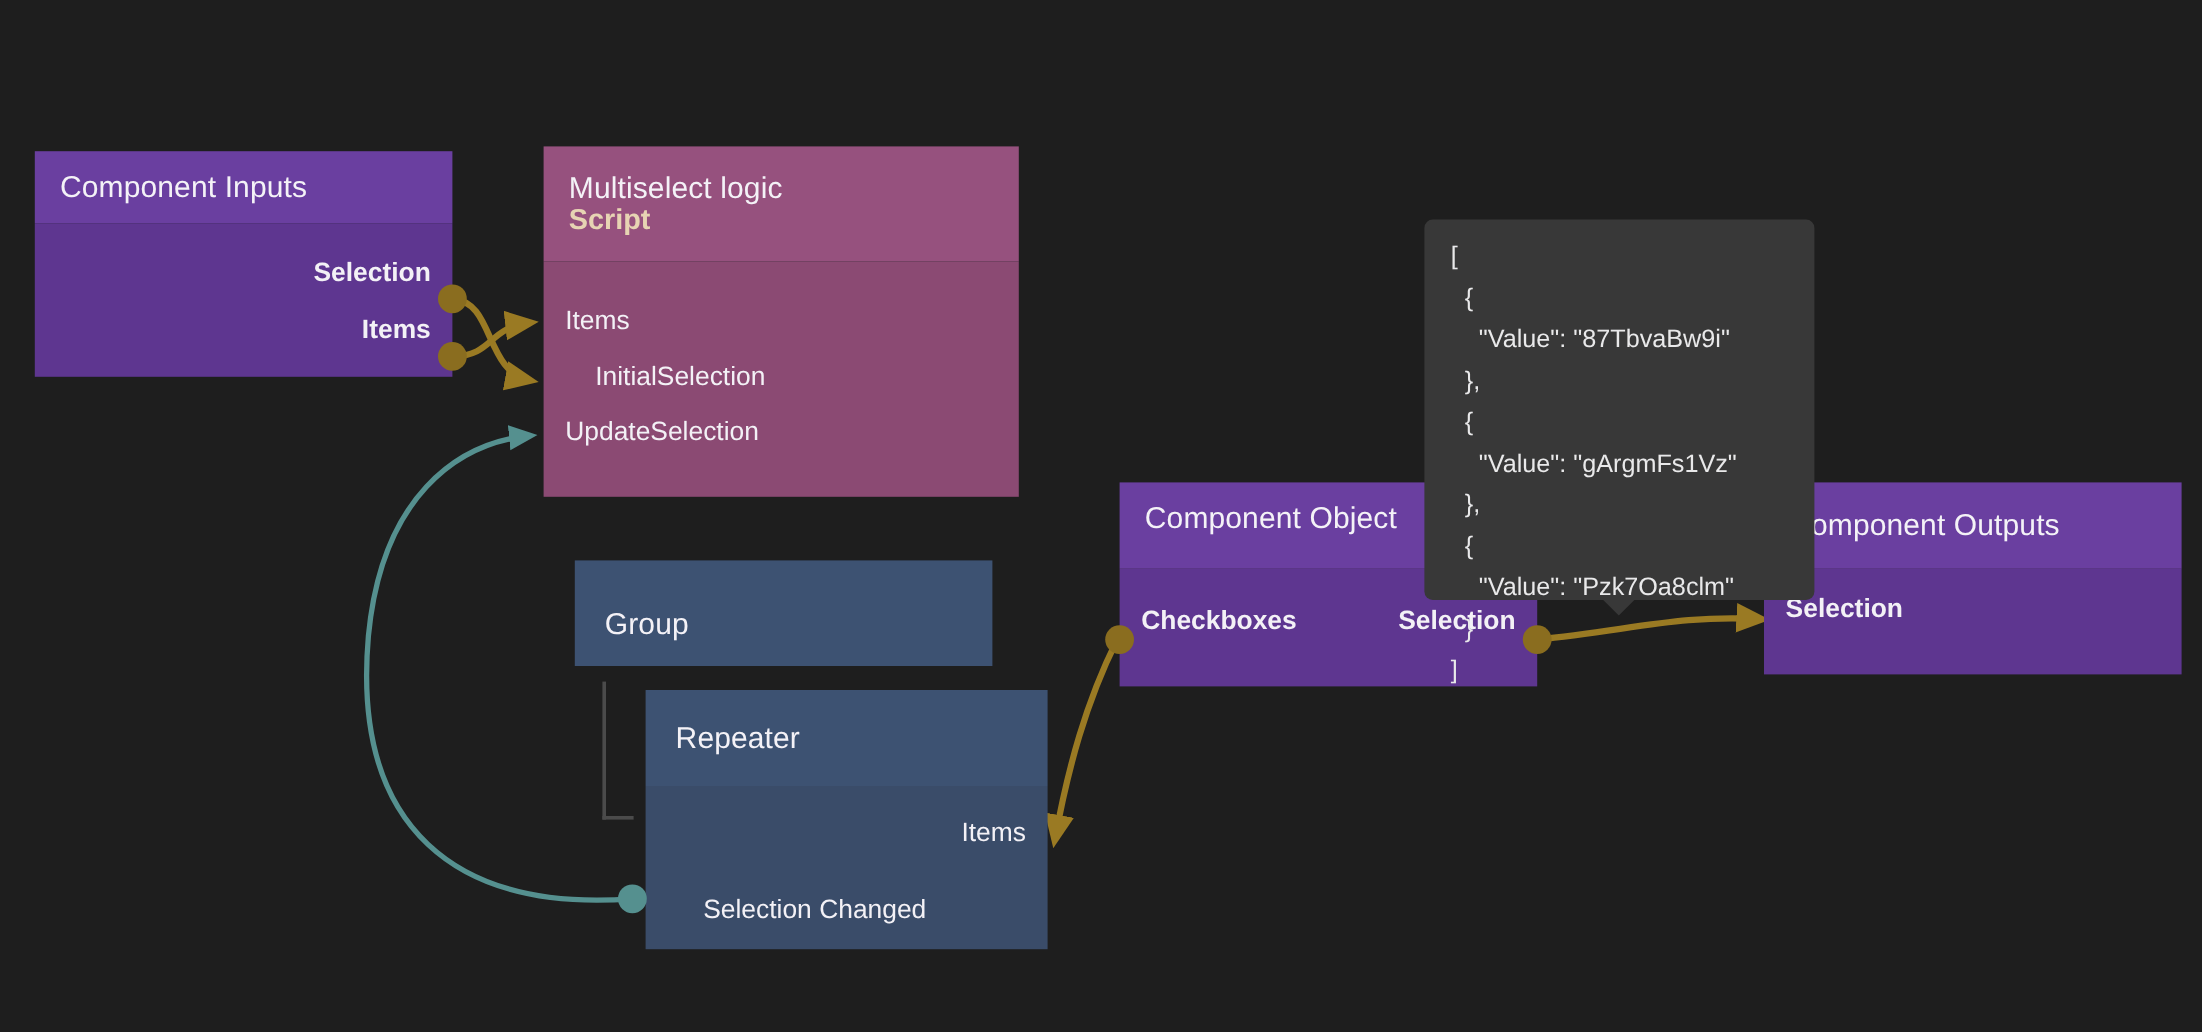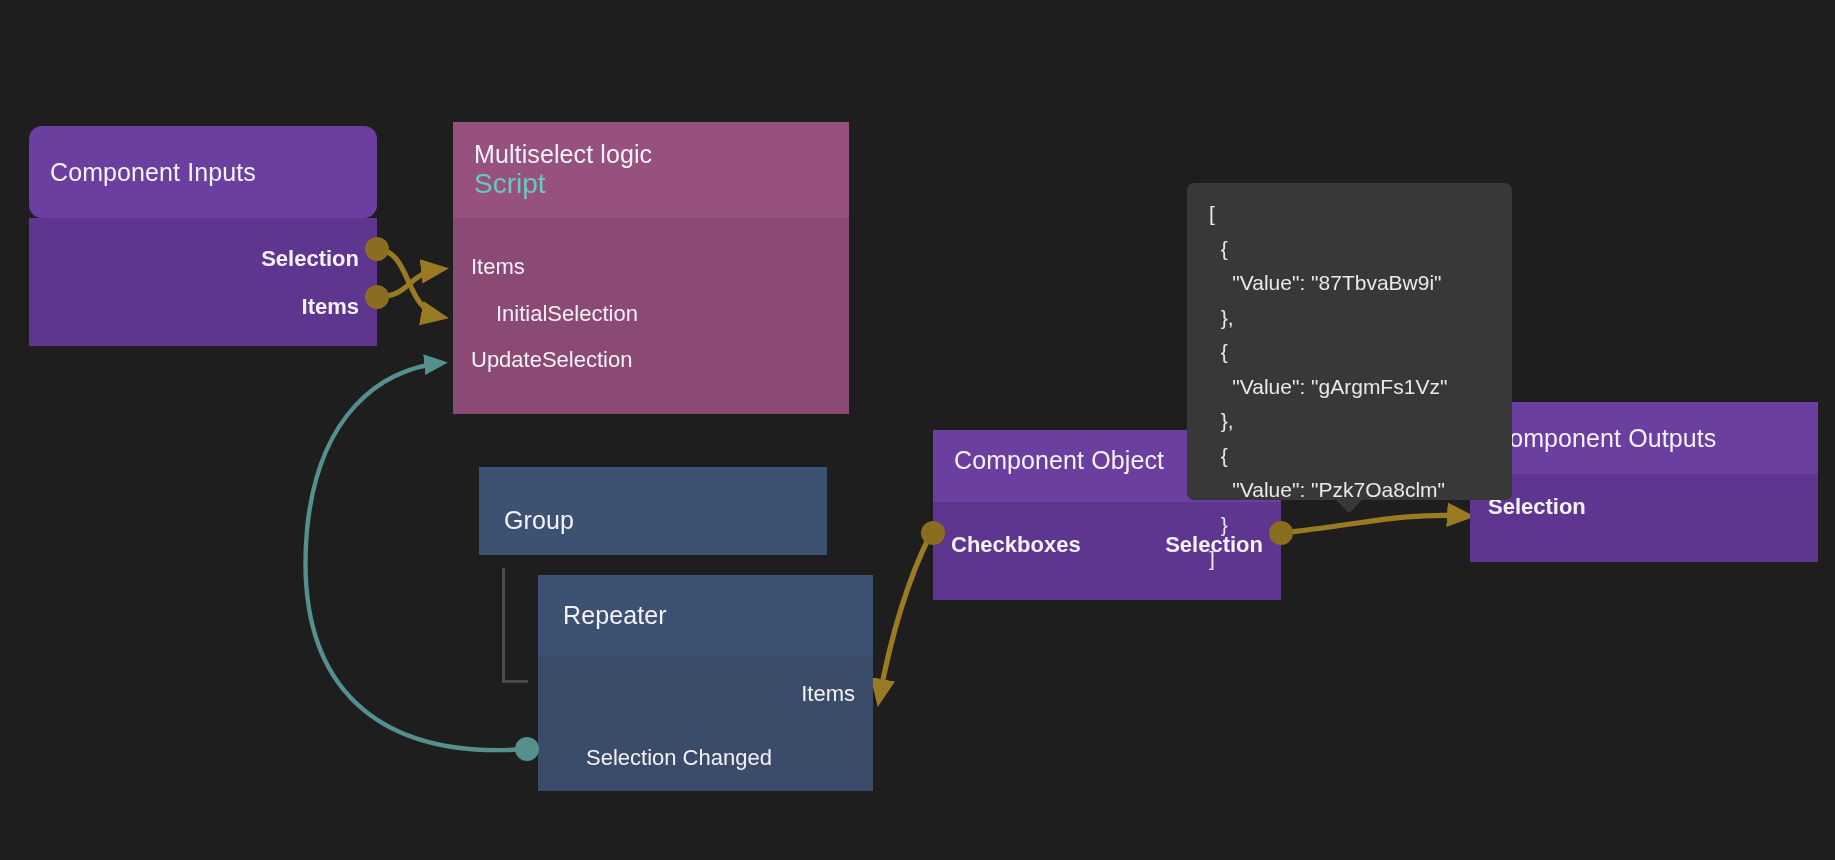--- a/index.html
+++ b/index.html
@@ -41,24 +41,25 @@
     flex-direction: column;
     justify-content: center;
   }
   .node-title {
     font-size: 25px;
     line-height: 1.12;
     color: #f4f2f7;
     letter-spacing: 0.1px;
   }
   .node-subtitle {
-    font-size: 28px;
+    font-size: 24px;
     line-height: 1.12;
-    color: #5eead4;
+    color: #fef9c3;
     opacity: .78;
+    font-weight: bold;
   }
   .node-body {
     box-sizing: border-box;
     width: 100%;
     position: relative;
   }
   .port-row {
     position: absolute;
     display: flex;
     align-items: center;
@@ -136,21 +137,21 @@
     <path d="M 378 297 C 412 296 406 273 442 269" fill="none" stroke="#9a7a23" stroke-width="5.2" marker-end="url(#arrow-gold)"></path>
 
     <path d="M 527 749 C 380 760 293 690 307 530 C 318 415 380 369 442 363" fill="none" stroke="#55908f" stroke-width="4.4" marker-end="url(#arrow-teal)"></path>
 
     <path d="M 931 533 C 905 585 890 640 879 700" fill="none" stroke="#9a7a23" stroke-width="5.2" marker-end="url(#arrow-gold)"></path>
 
     <path d="M 1281 533 C 1360 525 1400 512 1468 516" fill="none" stroke="#9a7a23" stroke-width="5.2" marker-end="url(#arrow-gold)"></path>
   </svg>
 
   <div class="node purple" style="left:29px; top:126px; width:348px;">
-    <div class="node-header" style="height:92px; padding:0 0 0 21px;border-radius:13px;">
+    <div class="node-header" style="height:60px; padding:0 0 0 21px;">
       <div class="node-title">Component Inputs</div>
     </div>
     <div class="node-body" style="height:128px;">
       <div class="port-row right" style="top:28px;">
         <span>Selection</span>
       </div>
       <div class="port-row right" style="top:76px;">
         <span>Items</span>
       </div>
     </div>
@@ -193,21 +194,21 @@
         <span>Items</span>
       </div>
       <div class="port-row left" style="top:90px;margin-left:30px;">
         <span>Selection Changed</span>
       </div>
     </div>
   </div>
   <div class="dot teal" style="left:515px; top:737px; width:24px; height:24px;"></div>
 
   <div class="node purple" style="left:933px; top:402px; width:348px;">
-    <div class="node-header" style="height:72px; padding:0 0 12px 21px;margin-top:28px;">
+    <div class="node-header" style="height:72px; padding:0 0 12px 21px;">
       <div class="node-title">Component Object</div>
     </div>
     <div class="node-body" style="height:98px;">
       <div class="port-row left" style="top:30px;justify-content:center;">
         <span>Checkboxes</span>
       </div>
       <div class="port-row right" style="top:30px;">
         <span>Selection</span>
       </div>
     </div>

